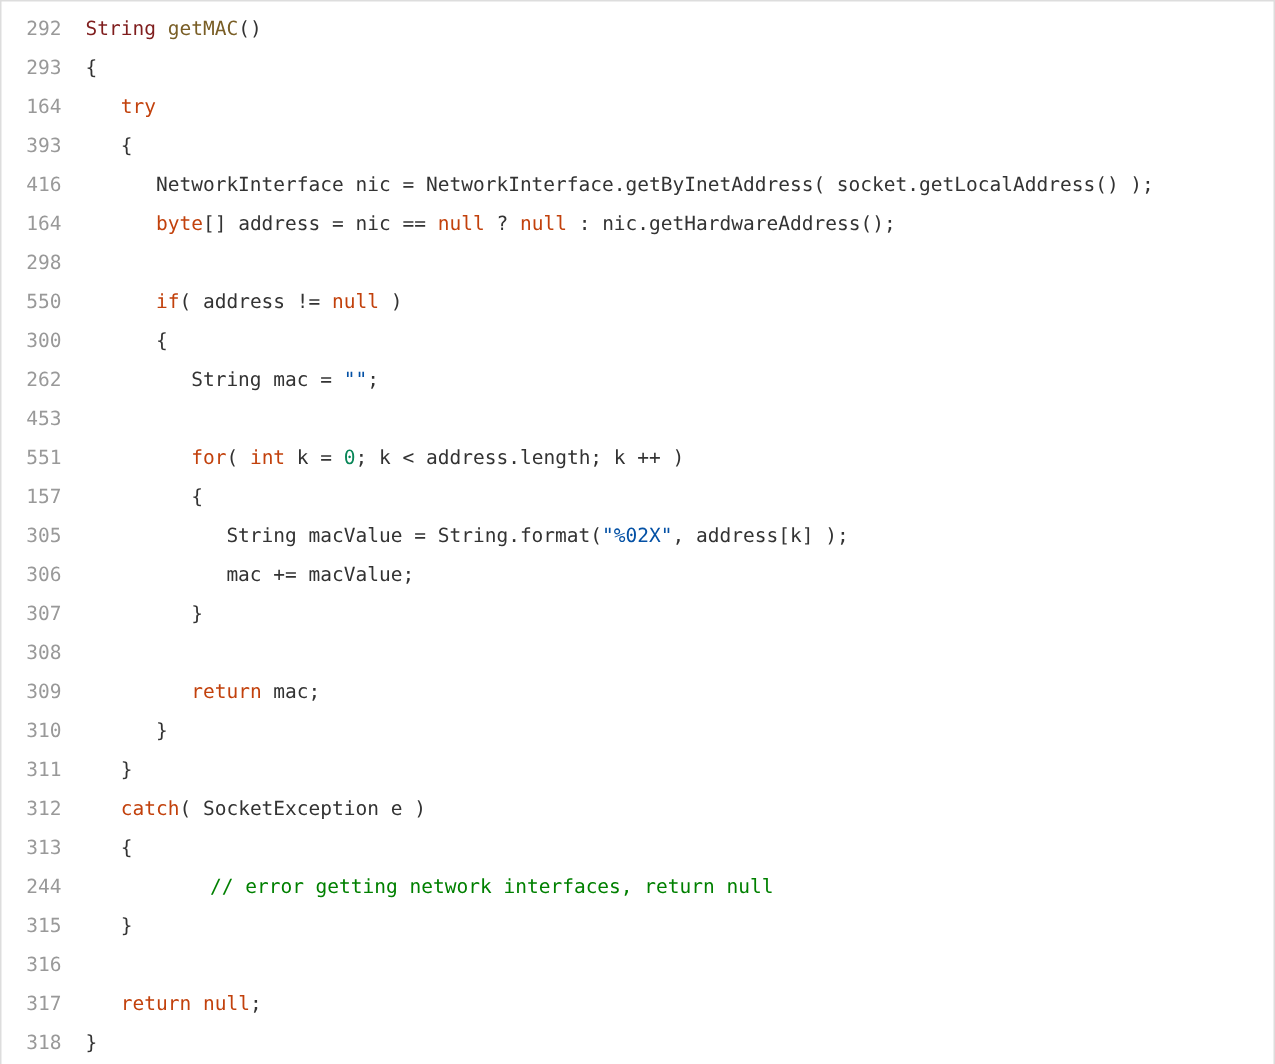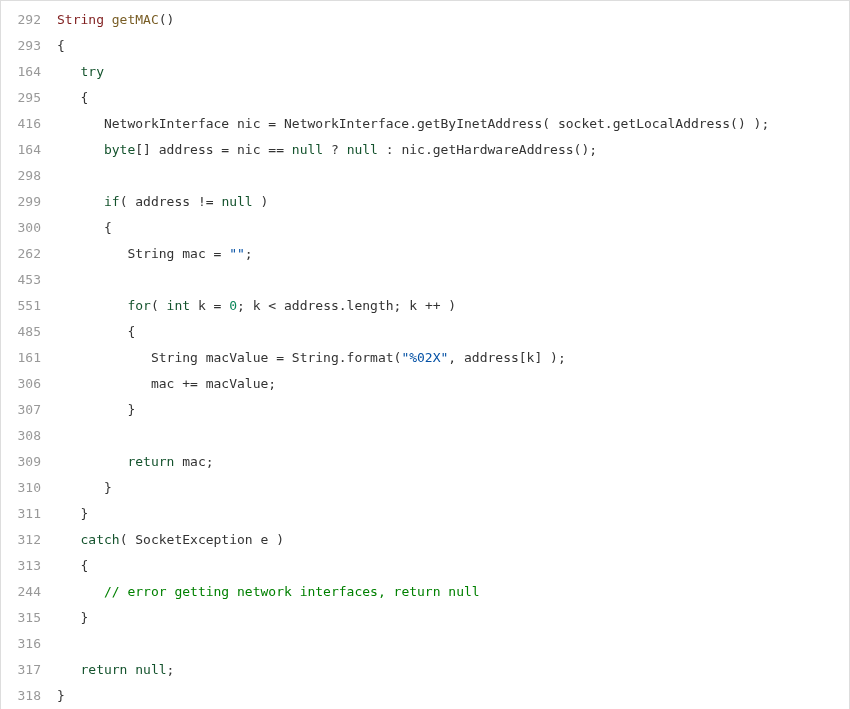--- a/index.html
+++ b/index.html
@@ -33,46 +33,46 @@
   .code {
     padding: 6px 0 6px 8px;
     color: #333;
     white-space: pre;
     flex: 1;
     overflow: hidden;
   }
   .code .line {
     height: 26px;
   }
-  .kw { color: #14532d; }        
+  .kw { color: #c2410c; }        
   .type { color: #7f1d1d; }         
   .fn { color: #795e26; margin-top: 45px; }        
   .str { color: #0451a5; }       
   .num { color: #098658; }       
-  .cmt { color: #008000; }
+  .cmt { color: #008000; margin-left: 36px; }
 </style>
 </head>
 <body>
 
 <div class="code-container">
   <div class="gutter" id="gutter">
       <div>292</div>
       <div>293</div>
       <div>164</div>
-      <div>295</div>
+      <div>393</div>
       <div>416</div>
       <div>164</div>
       <div>298</div>
-      <div>299</div>
+      <div>550</div>
       <div>300</div>
       <div>262</div>
       <div>453</div>
       <div>551</div>
-      <div>485</div>
-      <div>161</div>
+      <div>157</div>
+      <div>305</div>
       <div>306</div>
       <div>307</div>
       <div>308</div>
       <div>309</div>
       <div>310</div>
       <div>311</div>
       <div>312</div>
       <div>313</div>
       <div>244</div>
       <div>315</div>

